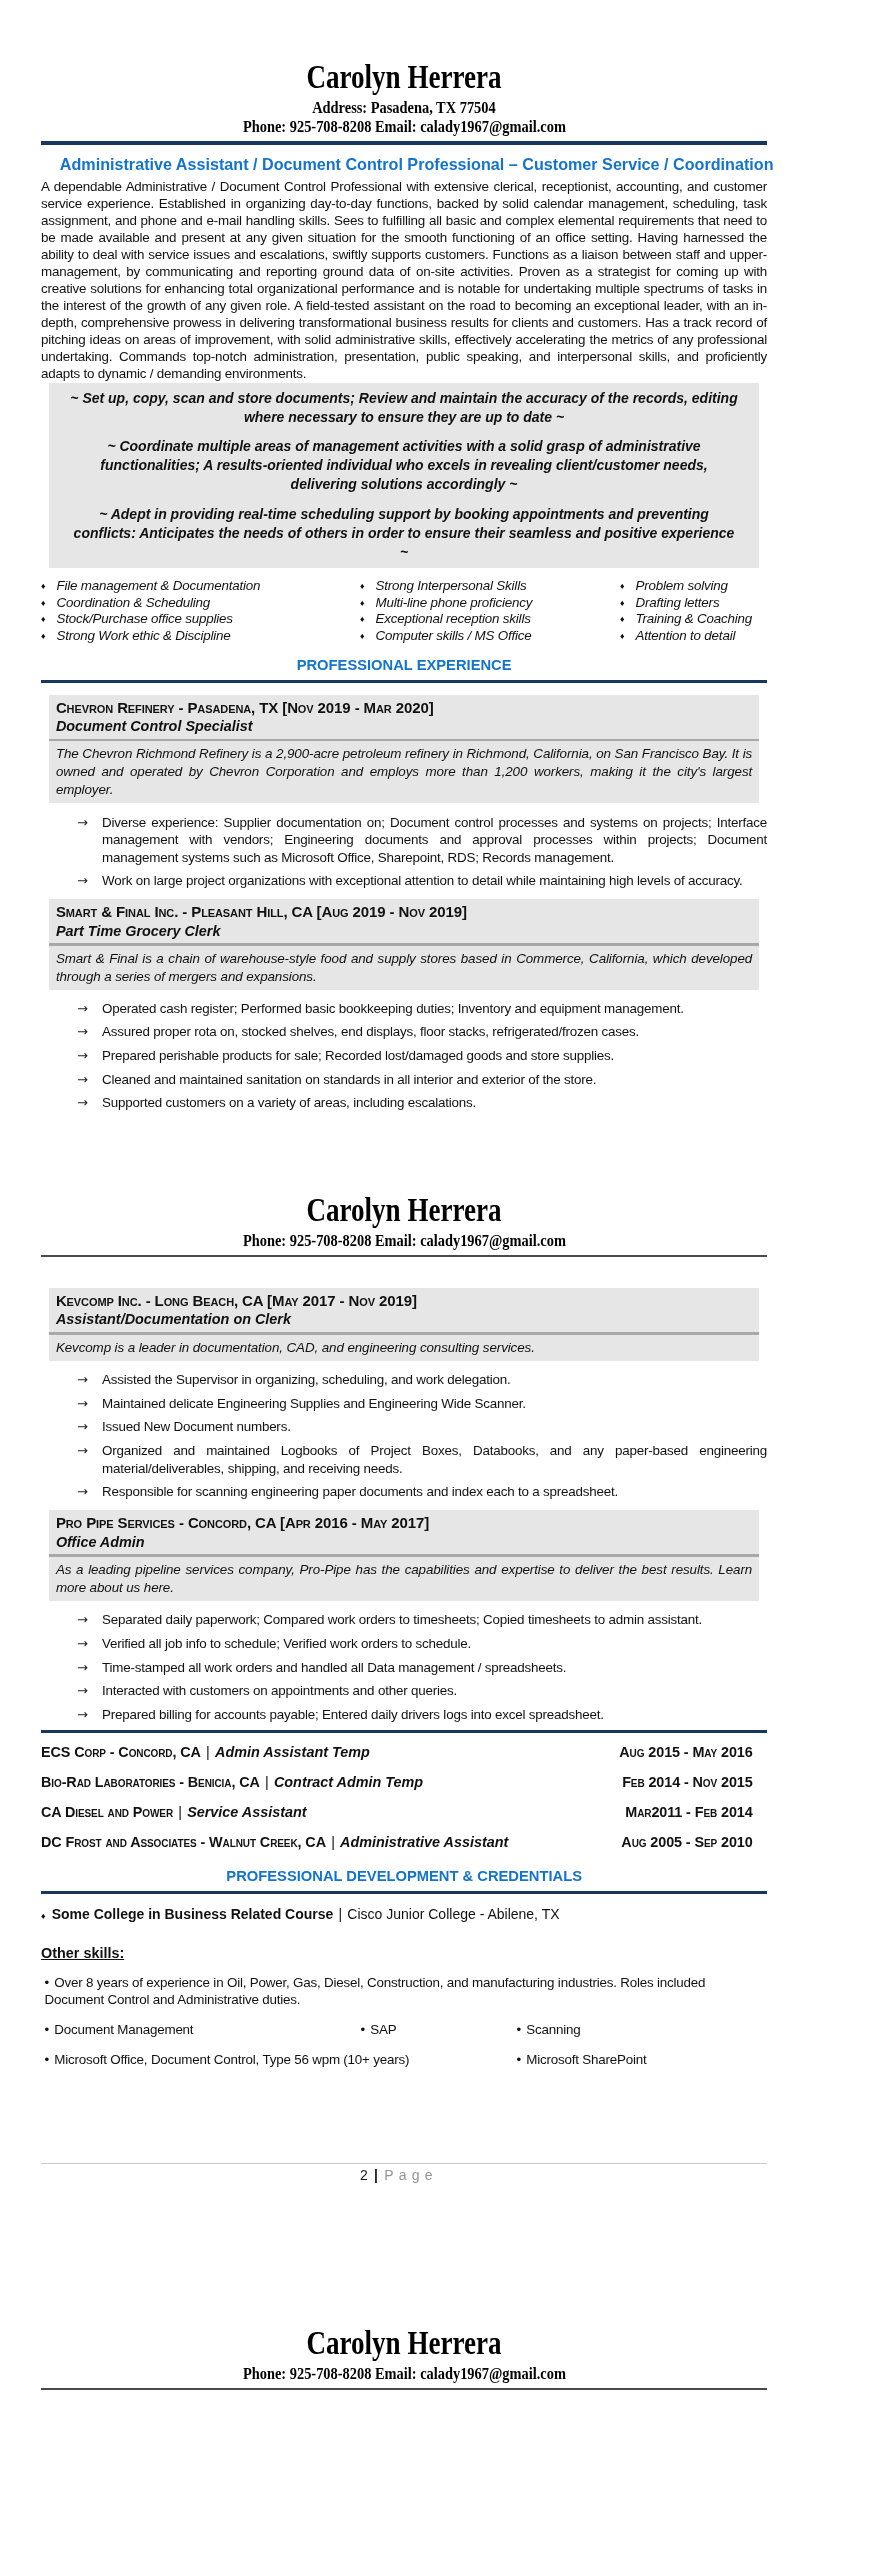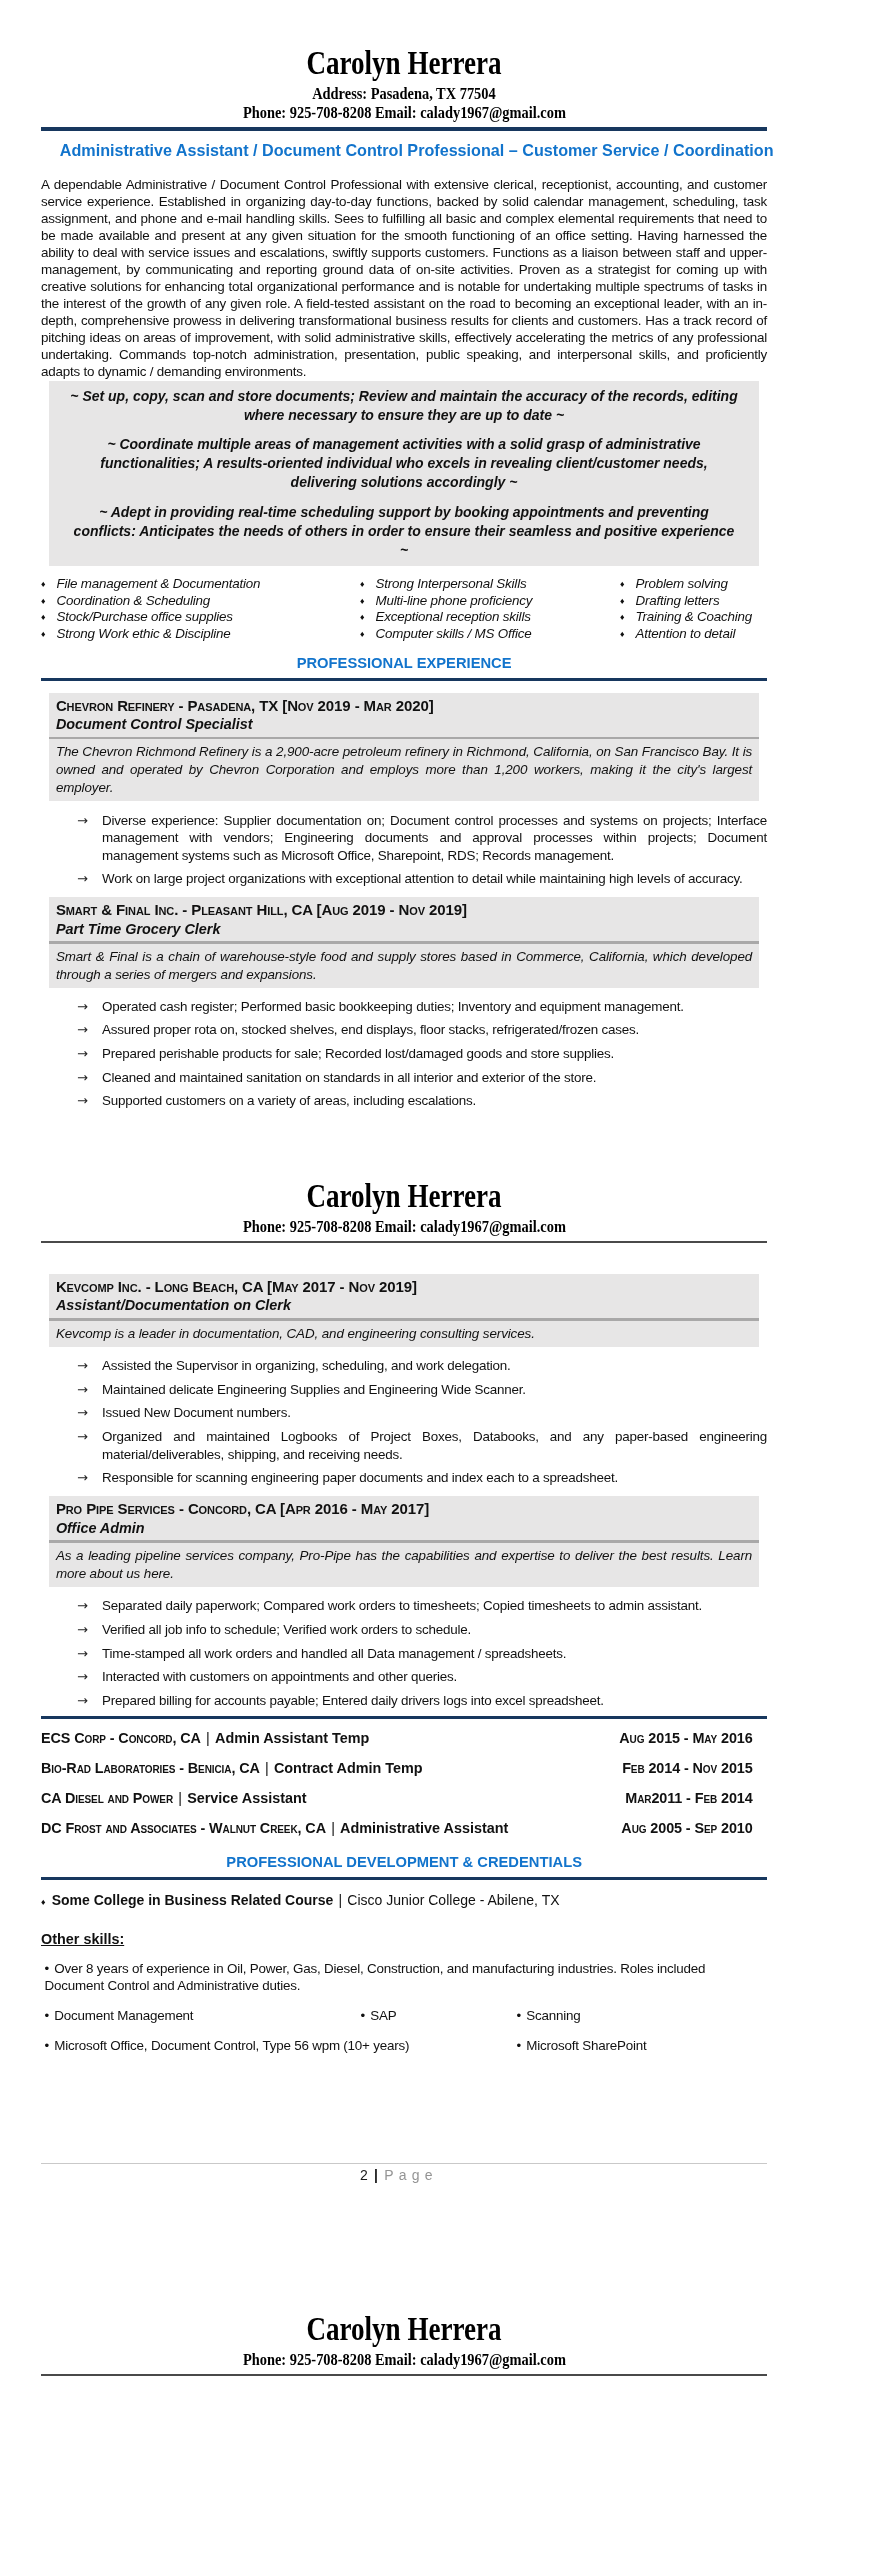--- a/index.html
+++ b/index.html
@@ -15,38 +15,38 @@
   *{box-sizing:border-box;}
   html,body{margin:0;padding:0;background:#ffffff;}
   body{
     width:876px;height:3400px;
     font-family:"Liberation Sans", sans-serif;
     color:var(--ink);
     -webkit-font-smoothing:antialiased;
   }
   .page{
     position:relative;width:808px;height:1133px;
-    padding:0 41px;overflow:hidden;background:#fff;
+    padding:14px 41px;overflow:hidden;background:#fff;
   }
   
   .doc-name{margin-top:45px;text-align:center;
     font-family:"Liberation Serif", serif;font-weight:bold;
     font-size:33px;line-height:36px;color:#000;}
   .doc-name .squeeze{display:inline-block;transform:scaleX(0.82);transform-origin:50% 50%;white-space:nowrap;}
   .doc-contact{text-align:center;font-family:"Liberation Serif", serif;
     font-weight:bold;font-size:16px;line-height:18.5px;color:#000;}
   .doc-contact.first{margin-top:4.1px;}
   .doc-contact .squeeze2{display:inline-block;transform:scaleX(0.9);transform-origin:50% 50%;white-space:nowrap;}
   .rule-navy{height:3.6px;background:var(--navy);margin-top:5.2px;}
   .rule-hdr-gray{height:2.1px;background:var(--hdrrule);margin-top:4.1px;}
   
   .headline{margin-top:10.3px;text-align:center;color:var(--blue);
     font-weight:bold;font-size:17px;line-height:20.6px;}
   .headline .cond{display:inline-block;transform:scaleX(0.95);transform-origin:50% 50%;white-space:nowrap;}
-  .summary{margin-top:14px;font-size:13.4px;line-height:17px;
+  .summary{margin-top:2px;font-size:13.4px;line-height:17px;
     text-align:justify;letter-spacing:-0.2px;}
   .highlights{margin:1px 7.7px 0;background:var(--boxgray);padding:6.2px 20.6px;}
   .highlights p{margin:0;text-align:center;font-weight:bold;font-style:italic;
     font-size:14px;line-height:19px;}
   .highlights p + p{margin-top:10.3px;}
   .skills1{display:flex;margin-top:10.3px;}
   .skills1 .col1{width:319px;}
   .skills1 .col2{width:260px;}
   .skills1 .col3{flex:1;}
   .sk-item{display:flex;font-style:italic;font-size:13.4px;line-height:16.5px;letter-spacing:-0.2px;}
@@ -66,21 +66,21 @@
     font-size:13px;line-height:17.5px;color:#222;}
   .bullet .btext{flex:1;font-size:13.4px;line-height:17.5px;text-align:justify;letter-spacing:-0.2px;}
   
   .job-box.tight{margin-top:31px;}
   .prior-rows{margin-top:11.3px;}
   .prior-row{display:flex;justify-content:space-between;align-items:baseline;}
   .prior-row + .prior-row{margin-top:12.4px;}
   .prior-left{font-size:14.4px;line-height:17.5px;}
   .pcompany{font-weight:bold;font-variant:small-caps;letter-spacing:-0.1px;}
   .pbar{margin:0 5.2px;font-weight:normal;}
-  .prole{font-weight:bold;}
+  .prole{font-weight:bold;font-style:italic;}
   .prior-dates{font-weight:bold;font-variant:small-caps;font-size:14.4px;line-height:17.5px;padding-right:14.4px;letter-spacing:-0.1px;}
   .edu-line{margin-top:12.4px;font-size:14px;line-height:17.5px;}
   .edu-line .dmark{font-size:8.8px;margin-right:6.2px;}
   .edu-course{font-weight:bold;}
   .other-heading{margin-top:18.5px;font-size:14.4px;line-height:18.5px;font-weight:bold;text-decoration:underline;}
   .intro-bullet{margin:11.3px 0 0 3.6px;font-size:13.4px;line-height:17.5px;letter-spacing:-0.2px;}
   .intro-bullet .dot{margin-right:5.2px;}
   .oskills{margin-top:12.4px;}
   .oskills-row{display:flex;font-size:13.4px;line-height:17.5px;letter-spacing:-0.2px;margin-left:3.6px;}
   .oskills-row + .oskills-row{margin-top:12.4px;}

